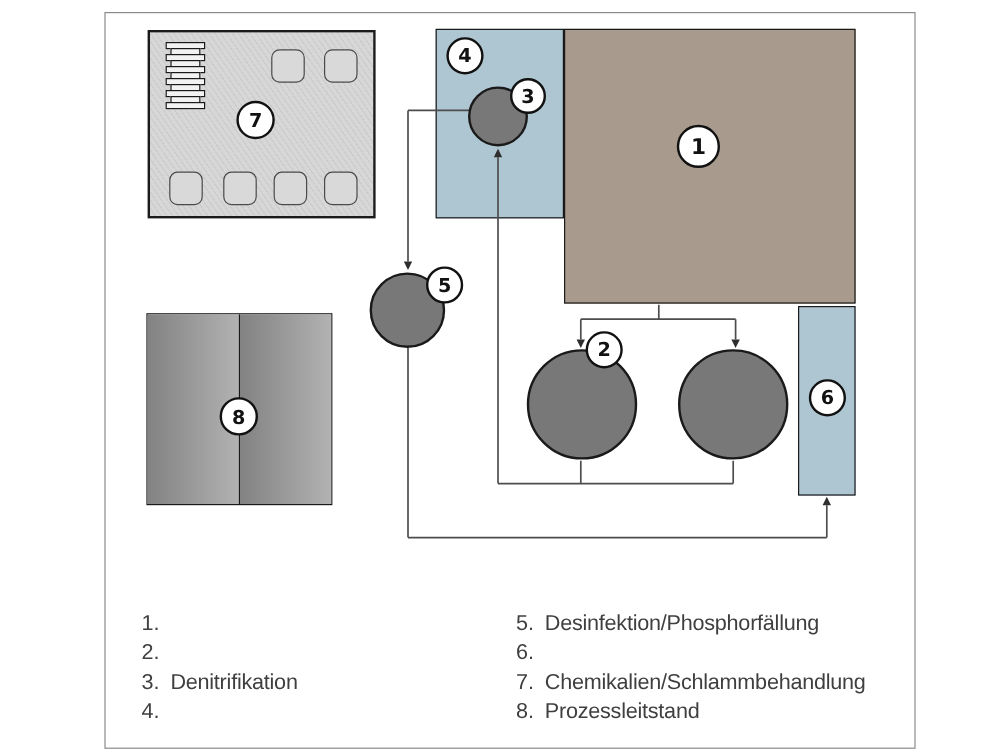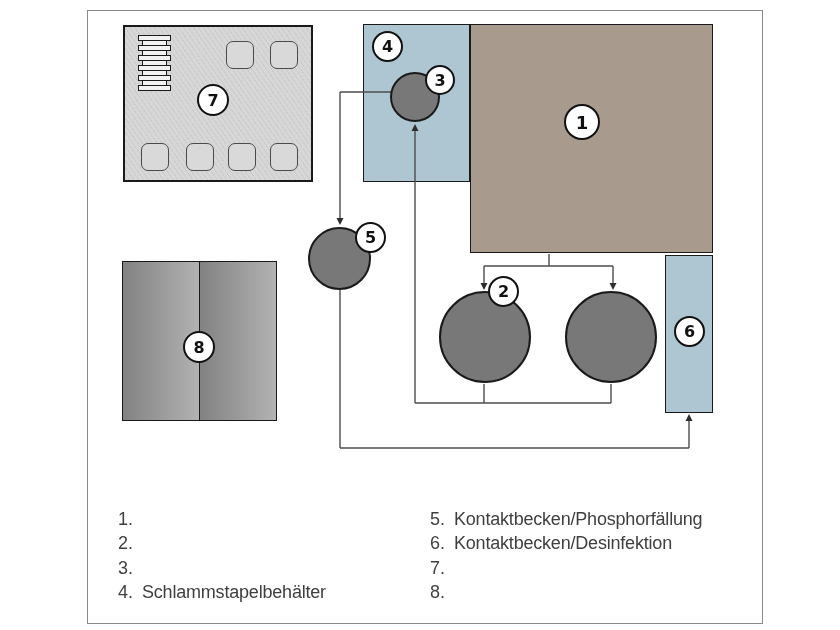--- a/index.html
+++ b/index.html
@@ -142,36 +142,37 @@
   <div class="legend">
     <div class="col col1">
       <div class="row">
         <span class="num">1.</span>
       </div>
       <div class="row">
         <span class="num">2.</span>
       </div>
       <div class="row">
         <span class="num">3.</span>
+        <span class="lbl">Denitrifikation</span>
       </div>
       <div class="row">
         <span class="num">4.</span>
-        <span class="lbl">Schlammstapelbehälter</span>
       </div>
     </div>
     <div class="col col2">
       <div class="row">
         <span class="num">5.</span>
-        <span class="lbl">Kontaktbecken/Phosphorfällung</span>
+        <span class="lbl">Desinfektion/Phosphorfällung</span>
       </div>
       <div class="row">
         <span class="num">6.</span>
-        <span class="lbl">Kontaktbecken/Desinfektion</span>
       </div>
       <div class="row">
         <span class="num">7.</span>
+        <span class="lbl">Chemikalien/Schlammbehandlung</span>
       </div>
       <div class="row">
         <span class="num">8.</span>
+        <span class="lbl">Prozessleitstand</span>
       </div>
     </div>
   </div>
 </div>
 
 </body></html>

